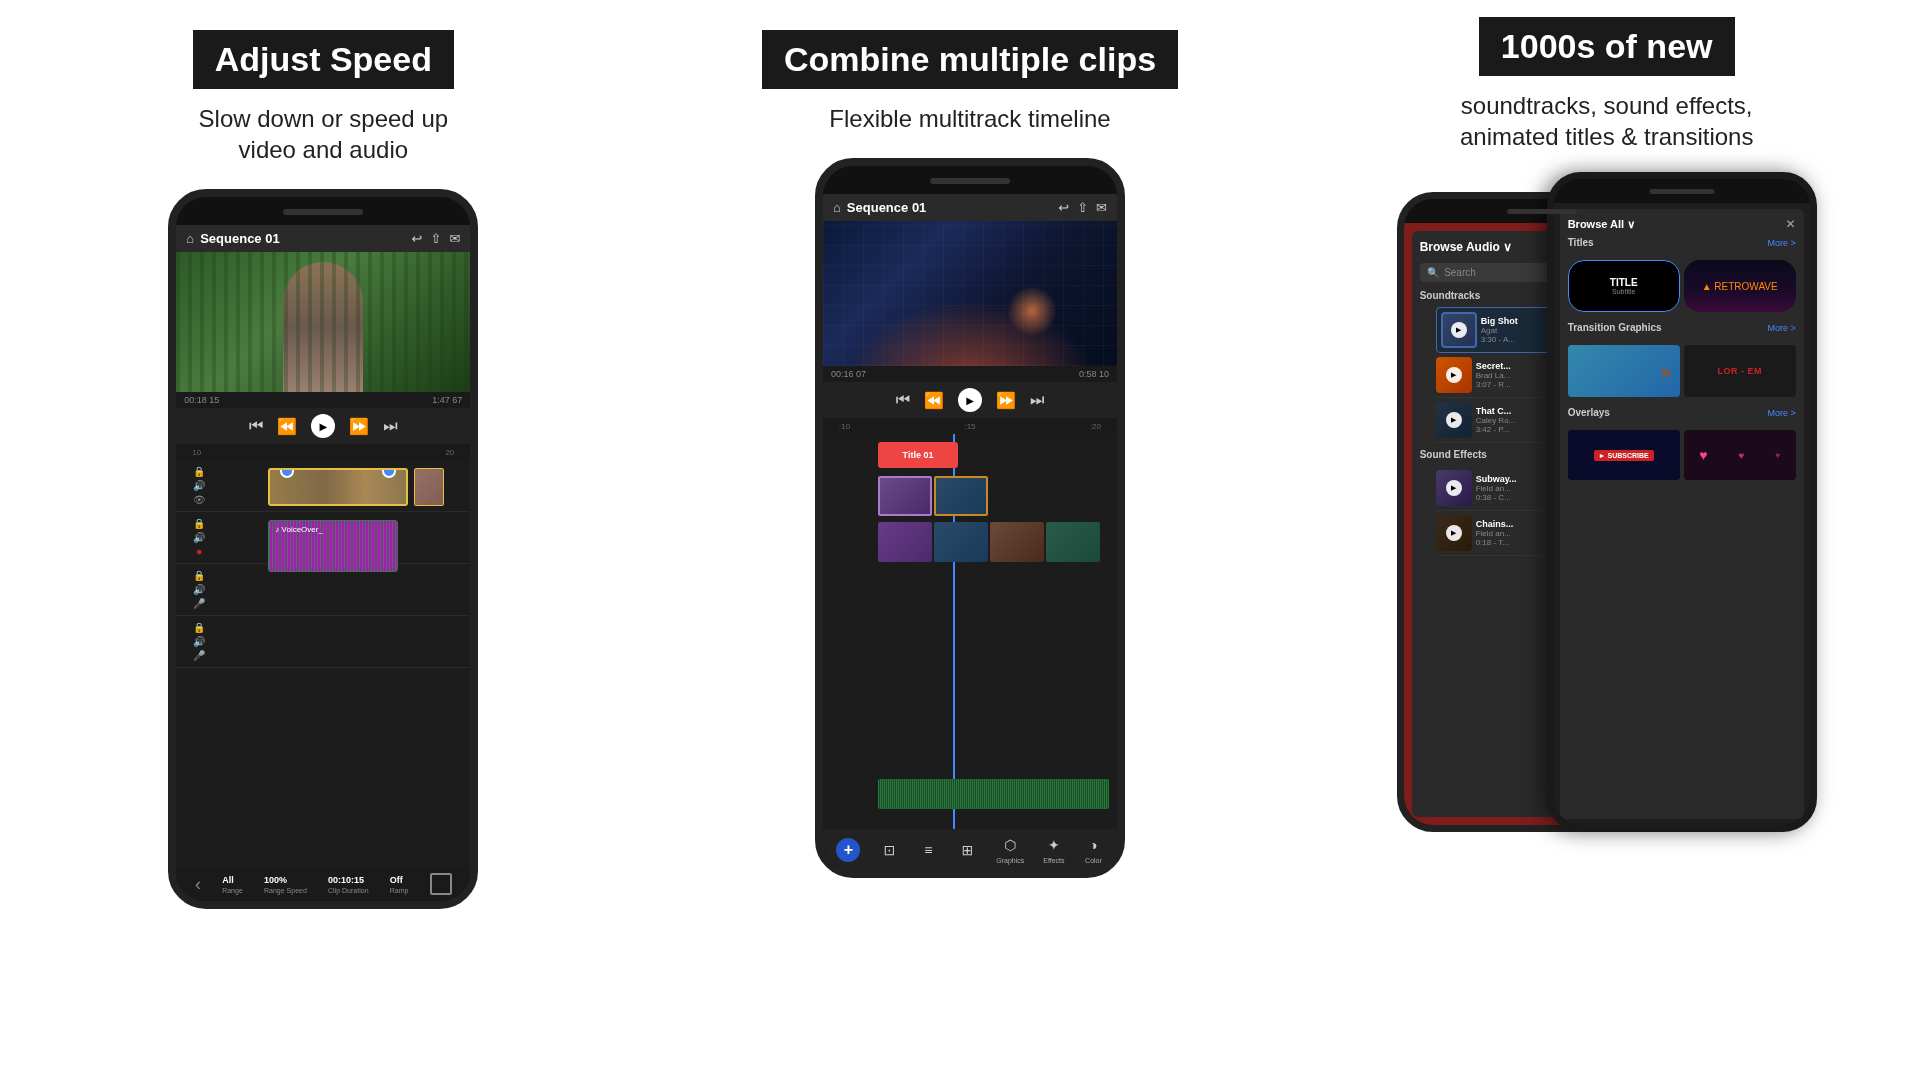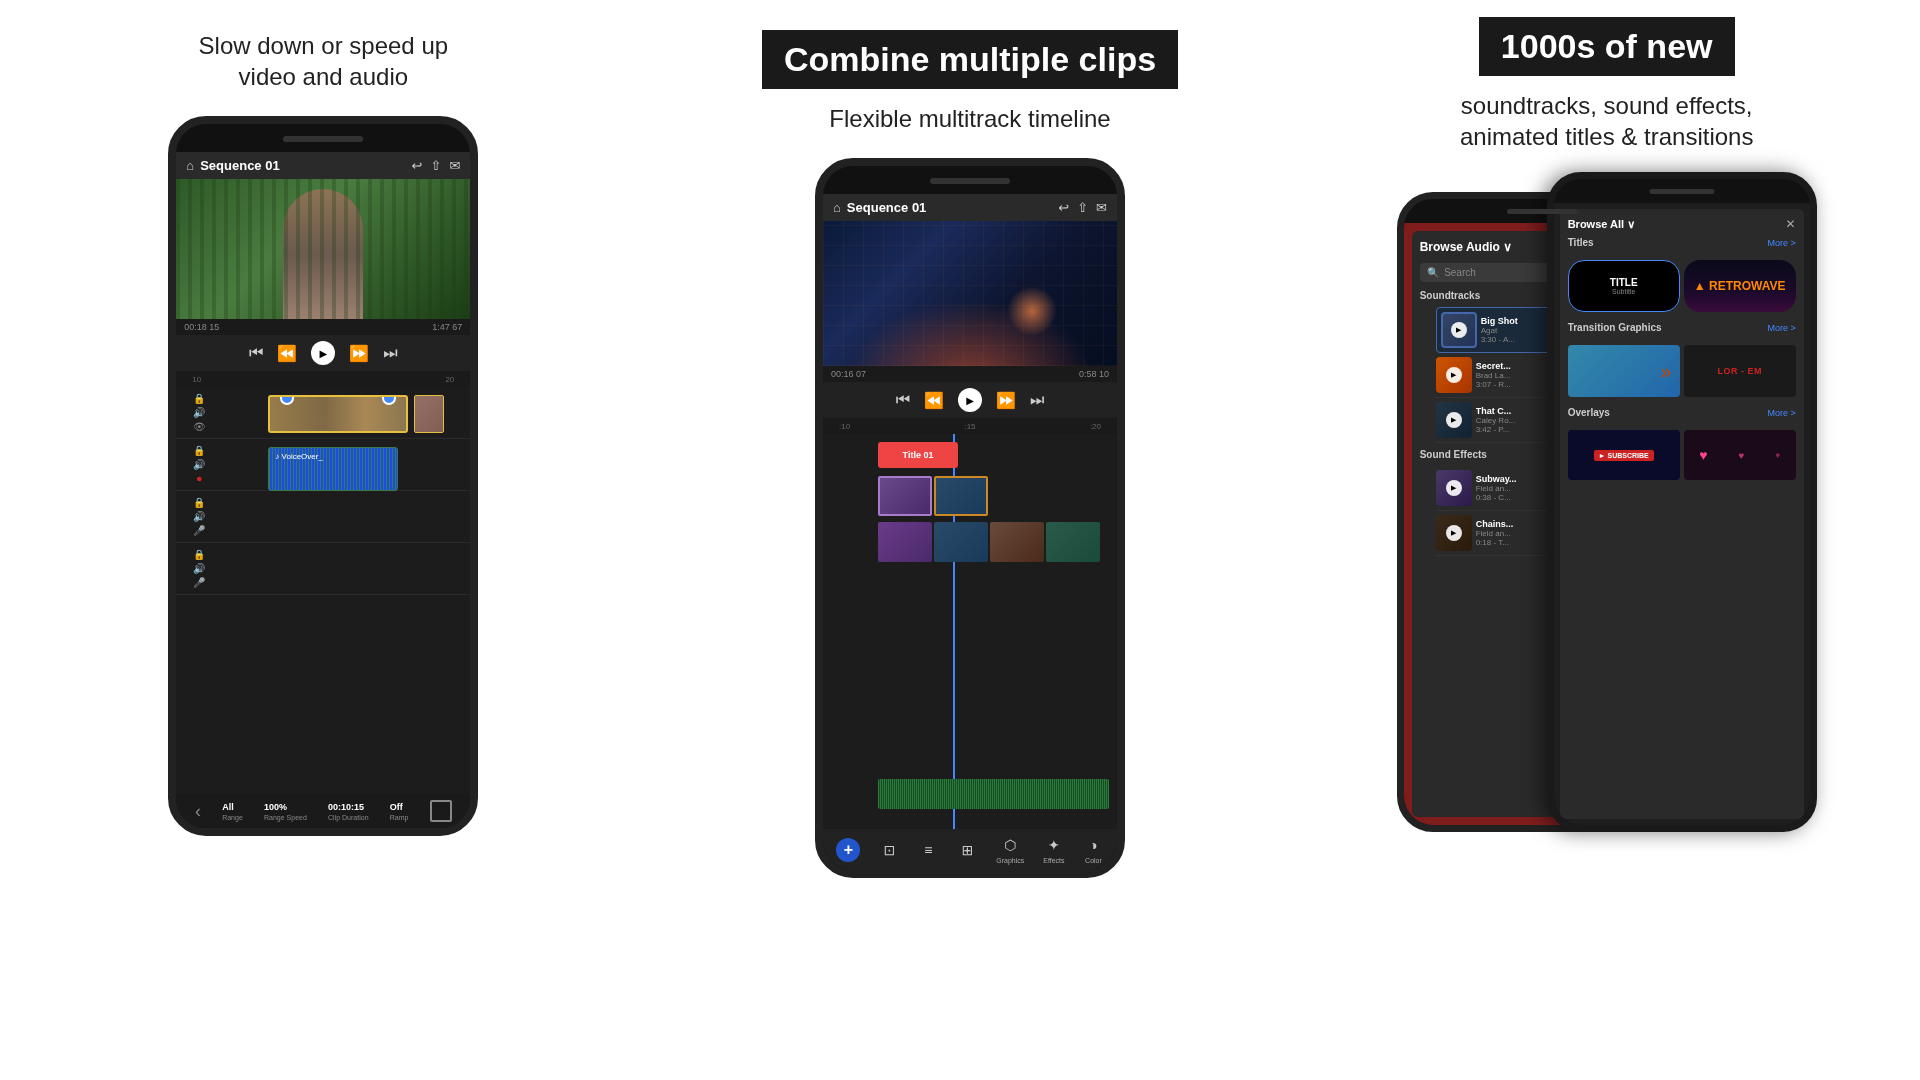--- a/index.html
+++ b/index.html
@@ -189,22 +189,22 @@
       border-radius: 50%;
       border: 2px solid #fff;
     }
     .clip-handle-left { left: 10px; }
     .clip-handle-right { right: 10px; }
     .audio-clip {
       position: absolute;
       left: 50px;
       top: 8px;
       width: 130px;
-      height: 44px;
-      background: #1d4ed8;
+      height: 52px;
+      background: #a21caf;
       border: 1px solid #3a7a4a;
       border-radius: 3px;
     }
     .audio-wave {
       width: 100%;
       height: 100%;
       background: repeating-linear-gradient(90deg, #3a8a4a 0px, #3a8a4a 1px, transparent 1px, transparent 3px);
       opacity: 0.7;
     }
     .audio-label {
@@ -672,20 +672,21 @@
     }
     .ruler-mark {
       color: #666;
       font-size: 8px;
     }
   </style>
 </head>
 <body>
 
 <div class="section">
+  <div class="section-title-box">Adjust Speed</div>
   <div class="section-subtitle">
     <span>Slow down or speed up</span><br>
     <span>video and audio</span>
   </div>
 
   <div class="phone-frame">
     <div class="phone-screen">
 
       <div class="s1-header">
         <span style="color:#ccc;font-size:13px;">⌂</span>
@@ -1004,21 +1005,21 @@
             <span class="more-link">More &gt;</span>
           </div>
           <div class="titles-grid">
             <div class="title-preview title-preview-1">
               <span class="title-text">TITLE</span>
               <span class="subtitle-text">Subtitle</span>
             </div>
             <div class="title-preview title-preview-2">
 
               <div style="width:100%;height:100%;background:linear-gradient(180deg,#0a0a1a 0%,#1a0a2a 60%,#3a0a3a 100%);display:flex;align-items:center;justify-content:center;">
-                <span style="color:#ff8800;font-size:12px;font-weight:bold;">▲ RETROWAVE</span>
+                <span style="color:#ff8800;font-size:10px;font-weight:normal;">▲ RETROWAVE</span>
               </div>
             </div>
           </div>
 
           <div class="section-head" style="margin-top:4px;">
             <span class="section-head-label">Transition Graphics</span>
             <span class="more-link">More &gt;</span>
           </div>
           <div class="transition-grid">
             <div class="trans-preview trans-1">

